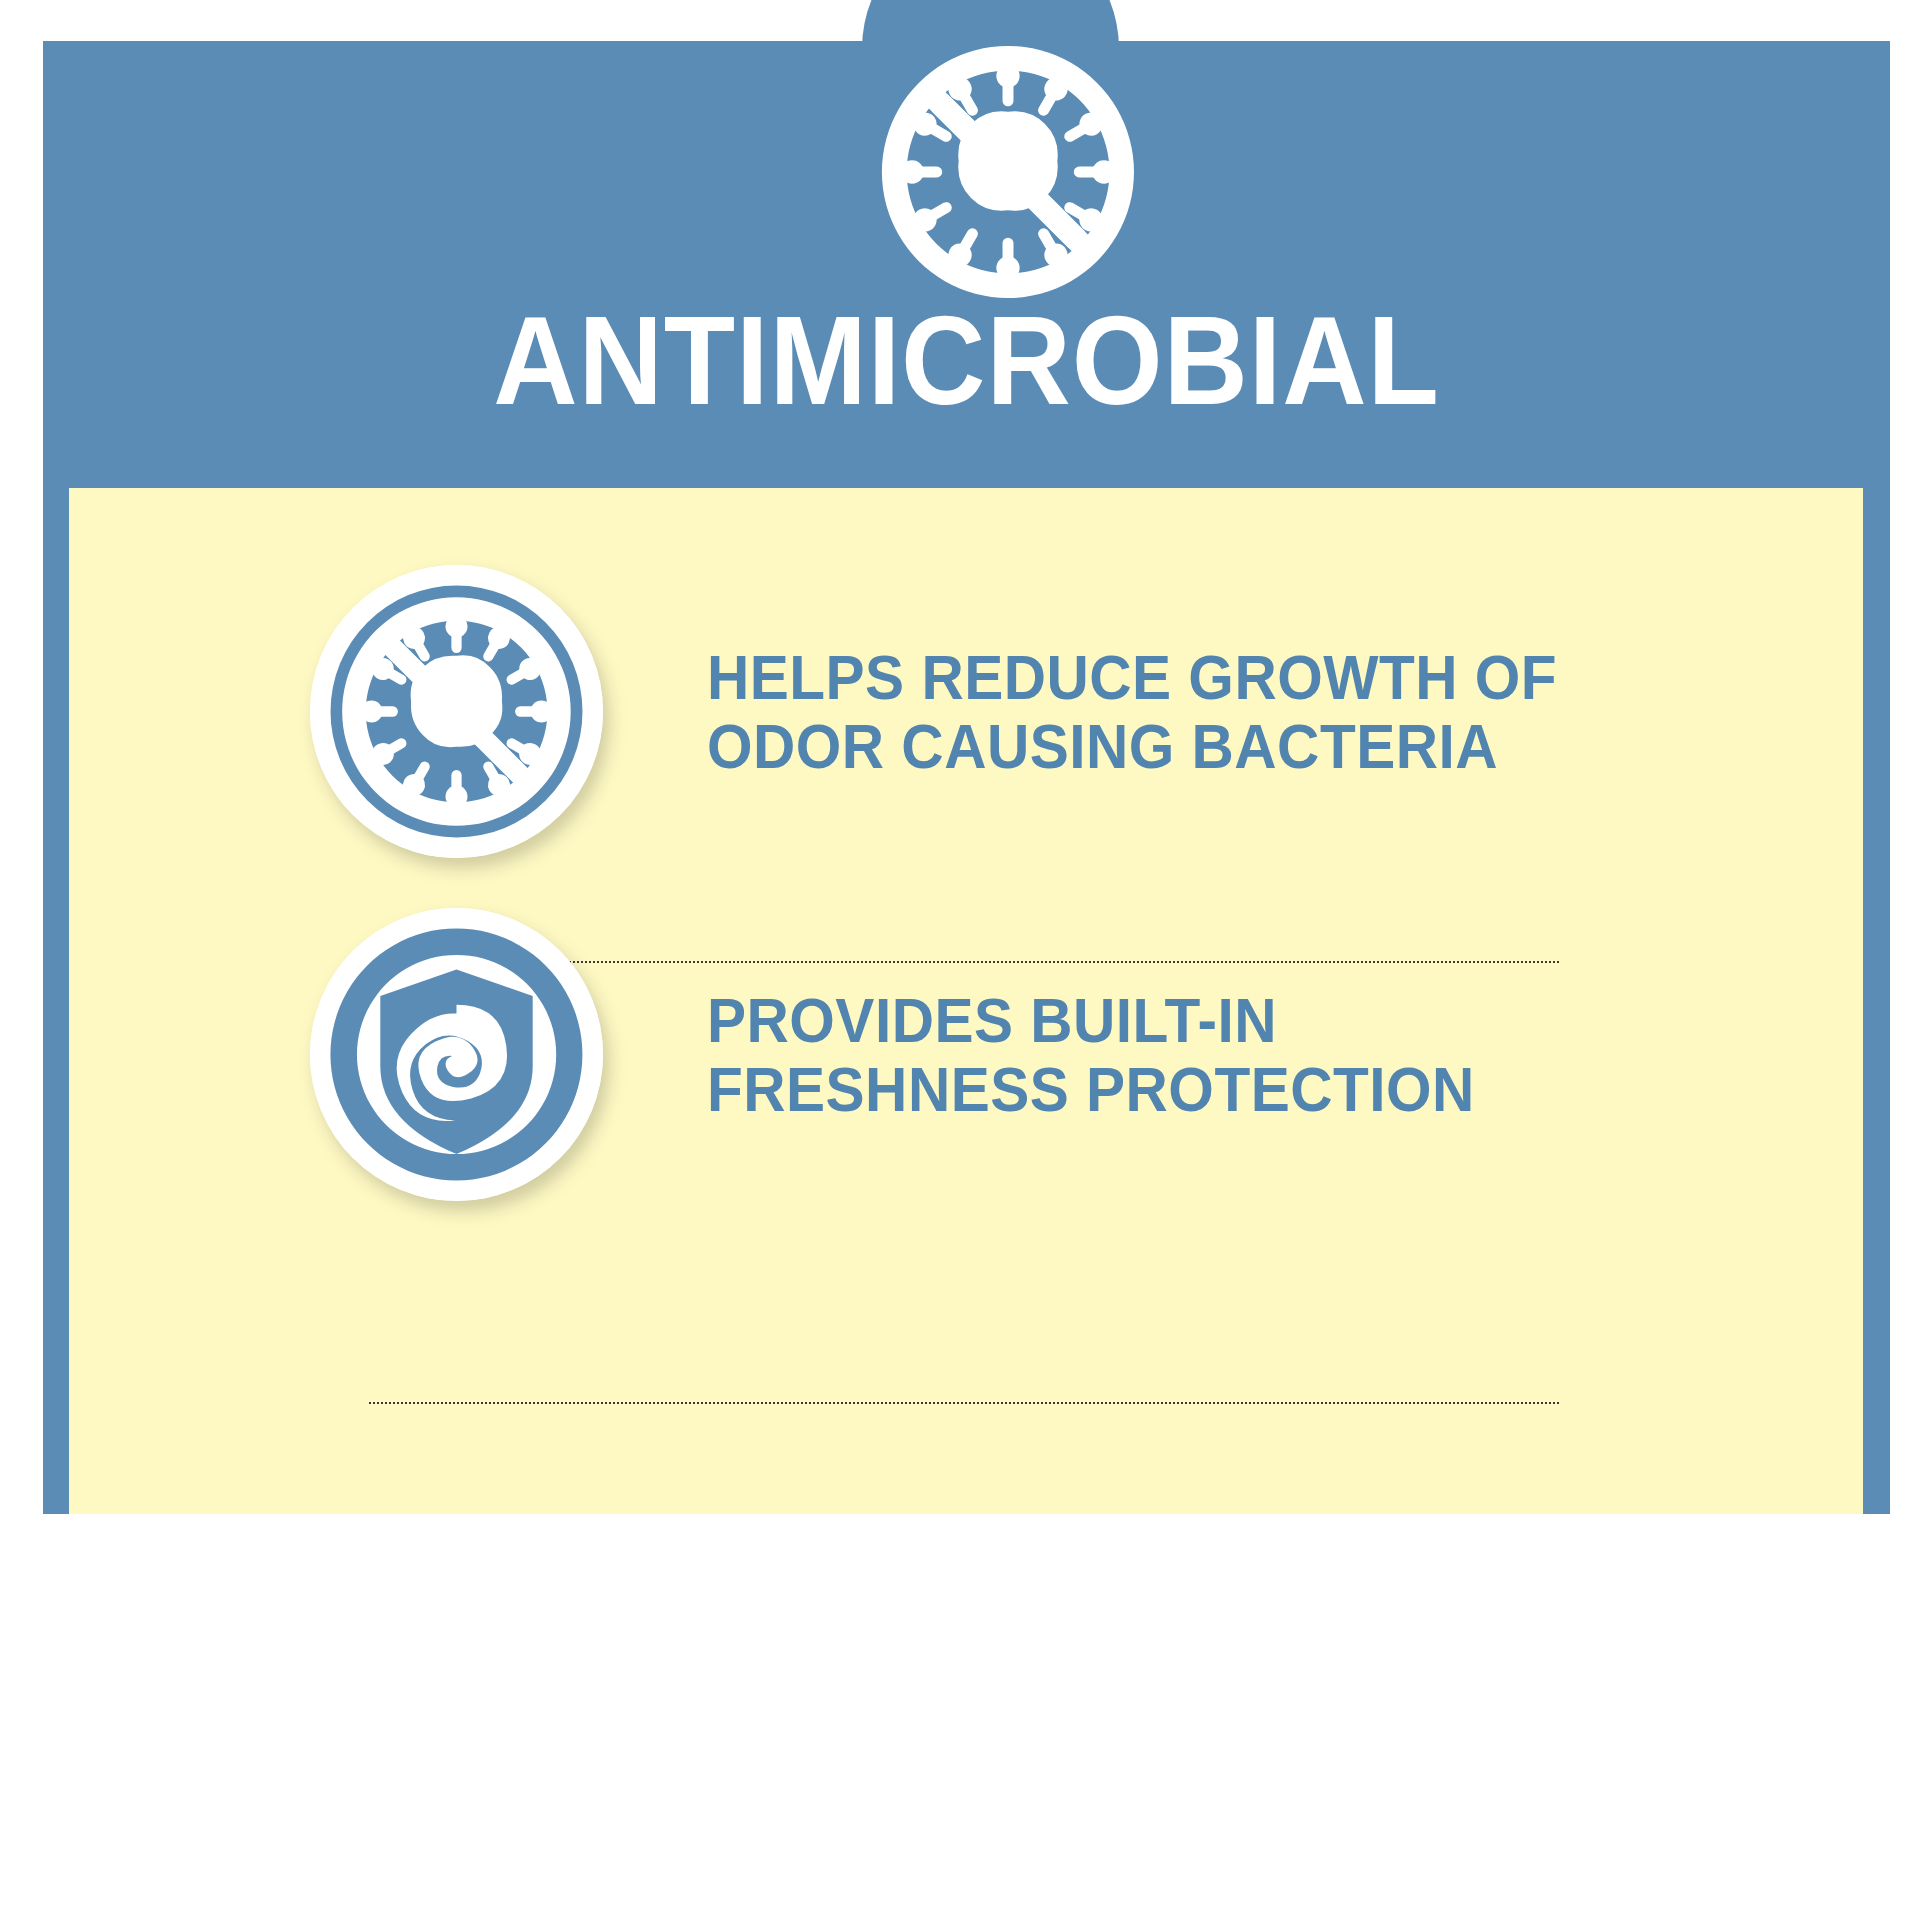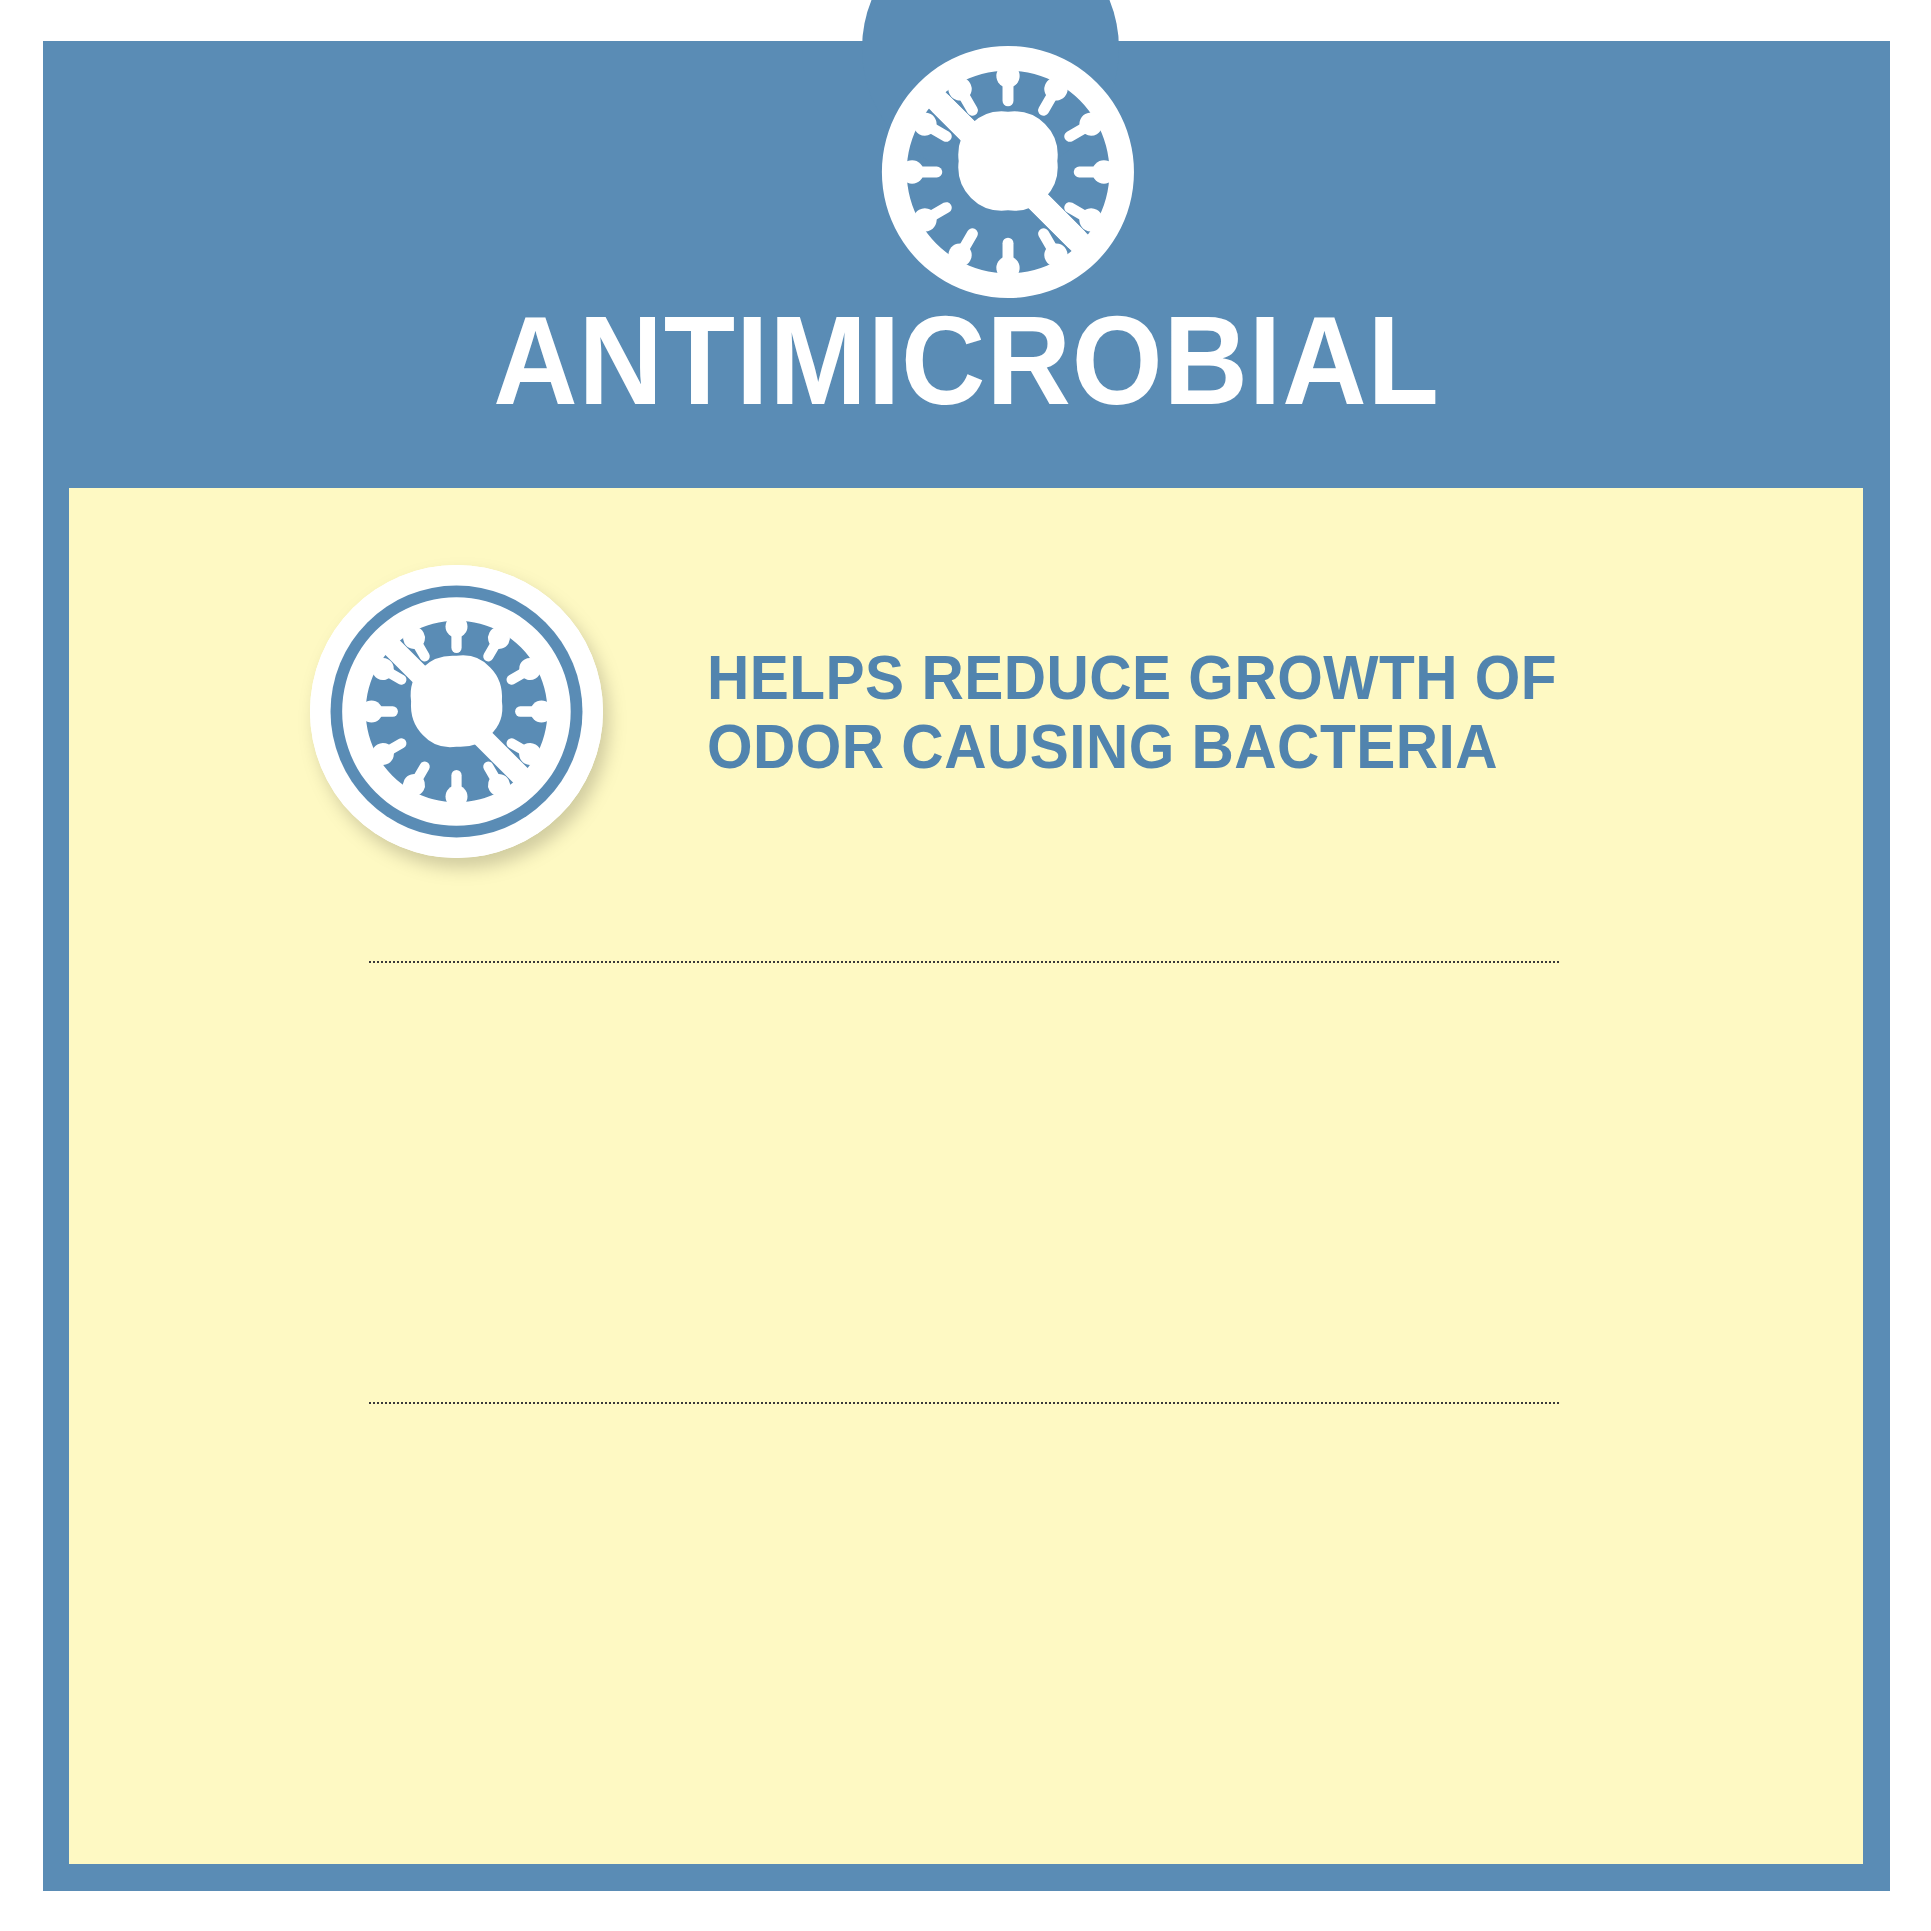--- a/index.html
+++ b/index.html
@@ -6,21 +6,21 @@
     margin: 0;
     padding: 0;
     background: #ffffff;
   }
   body {
     font-family: "Liberation Sans", sans-serif;
   }
   #page {
     position: relative;
     width: 1931px;
-    height: 1931px;
+    height: 1514px;
     background: #ffffff;
     overflow: hidden;
   }
 
   
   .blue-frame {
     position: absolute;
     left: 43px;
     top: 41px;
     width: 1847px;
@@ -266,20 +266,36 @@
           </svg>
         </div>
         <div class="feature-text">
           <span class="line">HELPS REDUCE GROWTH OF</span>
           <span class="line">ODOR CAUSING BACTERIA</span>
         </div>
       </div>
 
       <div class="divider d-0"></div>
 
+      <div class="feature-row row-1">
+        <div class="badge">
+          <svg viewBox="0 0 200 200" xmlns="http://www.w3.org/2000/svg" aria-hidden="true">
+            <circle cx="100" cy="100" r="100" fill="#ffffff"></circle>
+            <path d="M100 14 A86 86 0 1 1 99.9 14 Z M100 32 A68 68 0 1 0 100.1 32 Z" fill="#5a8cb5" fill-rule="evenodd"></path>
+
+            <path d="M100 42 L152 60 L152 108 Q152 146 100 168 Q48 146 48 108 L48 60 Z" fill="#5a8cb5"></path>
+
+            <path d="M100 66 q30 0 34 28 q4 28 -24 36 q-26 7 -34 -13 q-7 -18 10 -26 q16 -8 25 4 q8 11 -3 18 q-9 6 -14 -2 q-4 -7 3 -10 q-8 -1 -10 7 q-2 11 10 14 q14 3 19 -9 q5 -14 -8 -22 q-15 -9 -29 2 q-15 12 -9 31 q6 20 29 21 q-26 3 -36 -19 q-10 -23 6 -40 q14 -15 31 -14 Z" fill="#ffffff"></path>
+          </svg>
+        </div>
+        <div class="feature-text">
+          <span class="line">PROVIDES BUILT-IN</span>
+          <span class="line">FRESHNESS PROTECTION</span>
+        </div>
+      </div>
 
       <div class="divider d-1"></div>
 
 
     </div>
   </div>
 </div>
 
 
 </body></html>

